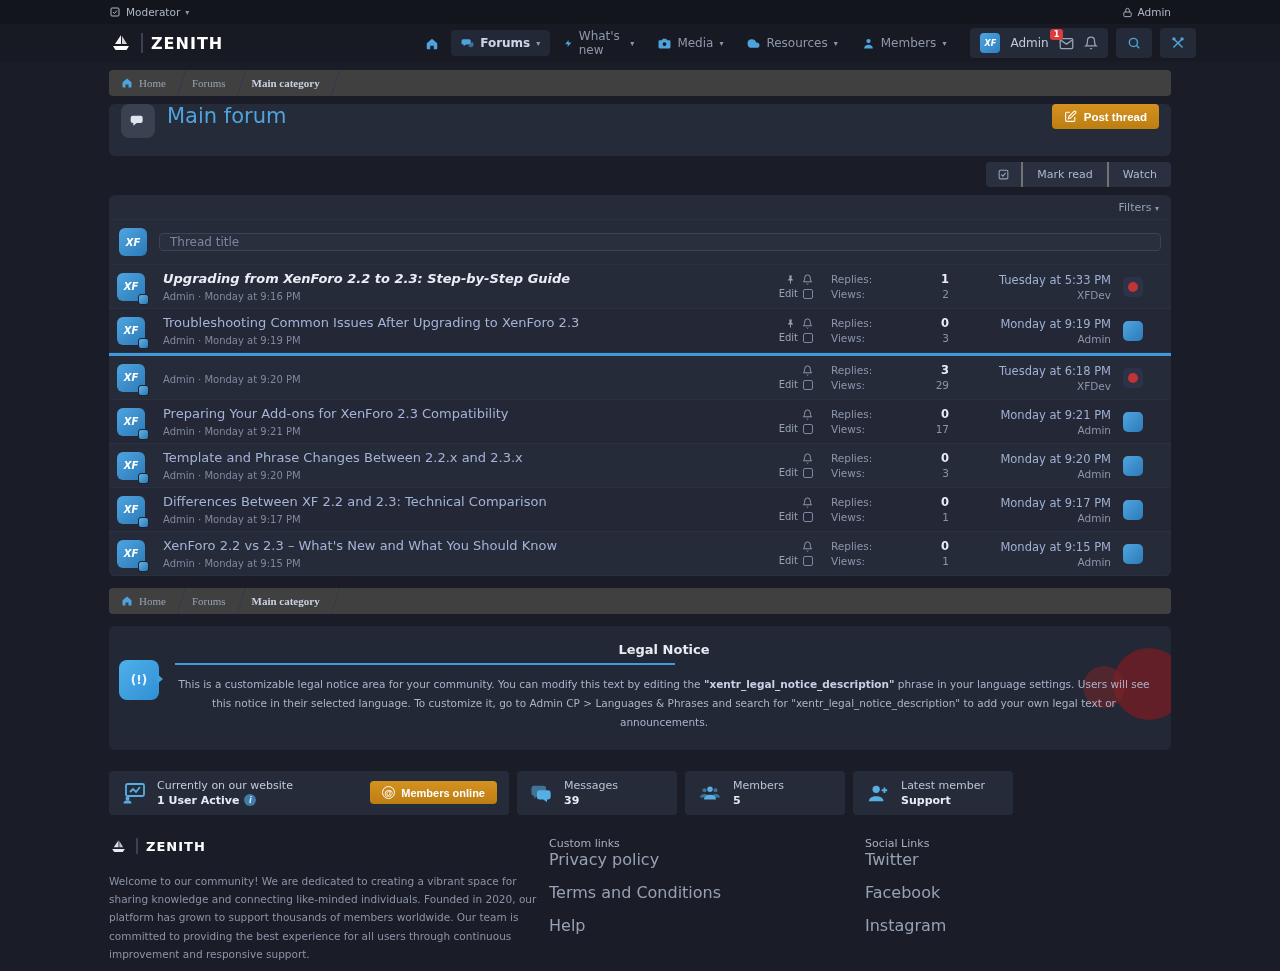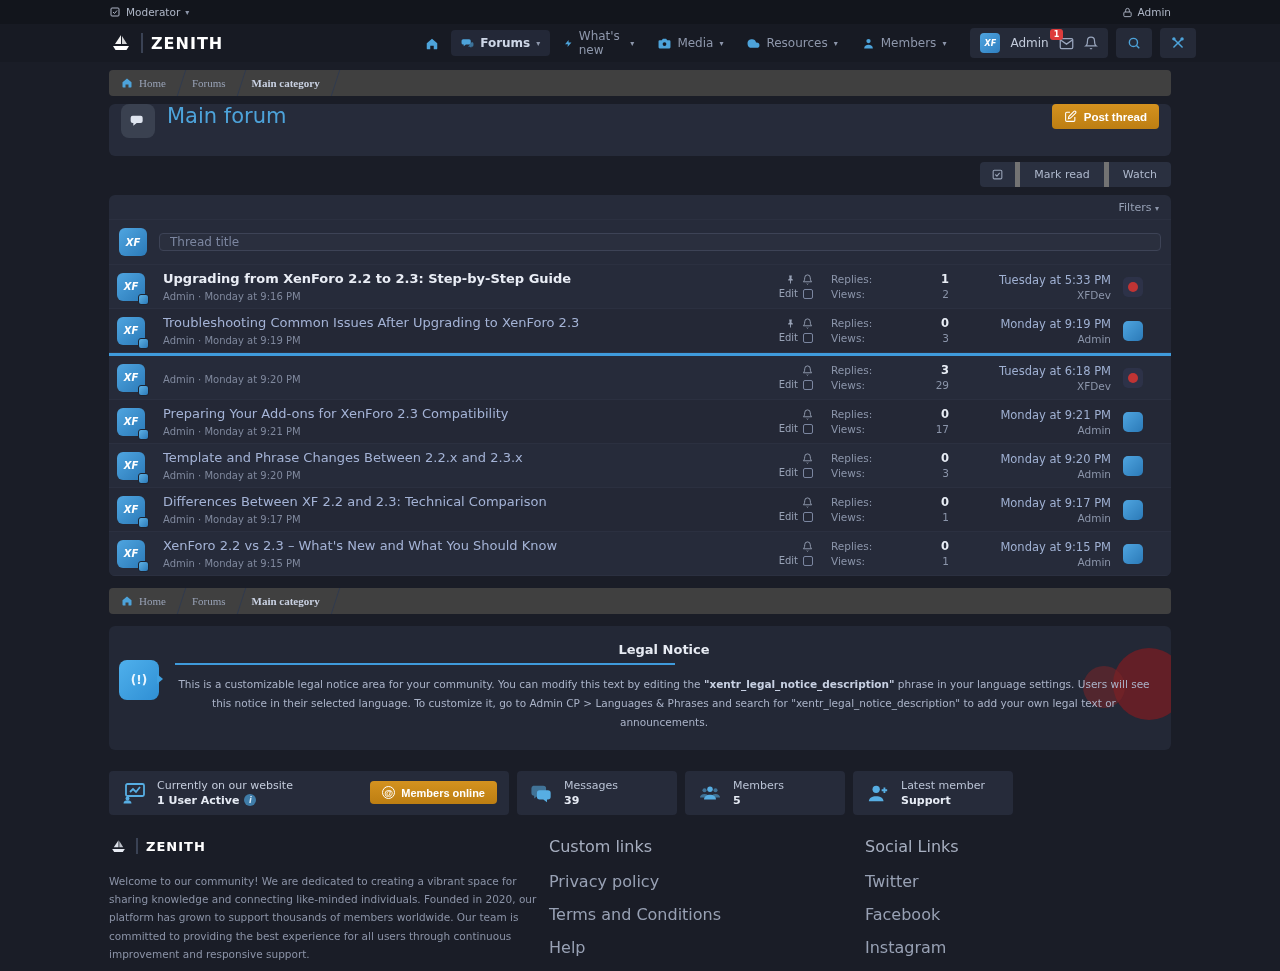--- a/index.html
+++ b/index.html
@@ -62,21 +62,21 @@
   .ph-title { margin-left: 12px; font-size: 21px; color: #4da3da; font-weight: 400; }
   .btn-orange { margin-left: auto; display: inline-flex; align-items: center; gap: 7px;
                 background: linear-gradient(180deg,#d4921f,#bd7e12); color: #fff;
                 font-size: 11.5px; font-weight: 700; padding: 6px 12px; border-radius: 4px;
                 border: none; cursor: pointer; }
 
   
   .toolbar-row { display: flex; justify-content: flex-end; margin-top: 6px; }
   .seg-group { display: flex; background: #2a3040; border-radius: 4px; overflow: hidden; height: 25px; }
   .seg { display: inline-flex; align-items: center; padding: 0 14px; font-size: 11px;
-         color: #aeb8cc; border-right: 5px solid #737373; cursor: pointer; }
+         color: #aeb8cc; border-right: 2px solid #737373; cursor: pointer; }
   .seg:last-child { border-right: none; }
   .seg.icon-only { padding: 0 11px; color: #98a2b6; }
 
   
   .thread-card { background: #262b3a; border-radius: 6px; margin-top: 8px; overflow: hidden; }
   .filters-row { display: flex; justify-content: flex-end; align-items: center; height: 25px;
                  padding: 0 12px; border-bottom: 1px solid #2b3040; font-size: 11px; color: #96a0b5; }
   .quick-thread { display: flex; align-items: center; gap: 12px; padding: 8px 10px;
                   border-bottom: 1px solid #2b3040; }
   .avatar-md { width: 28px; height: 28px; min-width: 28px; border-radius: 6px;
@@ -90,21 +90,21 @@
 
   .trow { display: grid; grid-template-columns: 46px 1fr 80px 142px 168px 40px;
           align-items: center; min-height: 44px; padding: 4px 8px;
           border-bottom: 1px solid #2b3040; background: #262b3a; }
   .trow.alt { background: #242836; }
   .av-badge { position: absolute; right: -4px; bottom: -4px; width: 11px; height: 11px;
               border-radius: 3px; background: linear-gradient(135deg,#5fb2e5,#2b7ab8);
               border: 1px solid #1d2330; }
   .tr-title { display: block; font-size: 13px; color: #a4b3d6; line-height: 1.25;
               white-space: nowrap; overflow: hidden; text-overflow: ellipsis; }
-  .tr-title.unread { color: #e9edf5; font-weight: 700; }
+  .tr-title.unread { color: #e9edf5; font-weight: 700; font-style: italic; }
   .tr-meta { font-size: 10px; color: #7f889d; margin-top: 3px; }
   .tr-controls { display: flex; flex-direction: column; align-items: flex-end; gap: 3px; }
   .tr-icons { display: flex; gap: 6px; color: #98a2b6; }
   .tr-edit { display: flex; align-items: center; gap: 5px; font-size: 10px; color: #98a2b6; }
   .cb { width: 10px; height: 10px; border: 1px solid #7b86a0; border-radius: 2px;
         display: inline-block; cursor: pointer; }
   .tr-stats { padding-left: 18px; }
   .srow { display: flex; justify-content: space-between; width: 118px; font-size: 10.5px;
           color: #8b95aa; line-height: 1.35; }
   .sval.strong { color: #e8edf5; font-weight: 700; font-size: 11.5px; }
@@ -156,21 +156,21 @@
   .at-dot { width: 13px; height: 13px; border-radius: 50%; border: 1px solid #fff; font-size: 9px;
             display: inline-flex; align-items: center; justify-content: center; }
   .at-dot::after { content: "@"; }
 
   
   .footer-main { display: grid; grid-template-columns: 440px 316px 1fr; margin-top: 22px; padding-bottom: 18px; }
   .f-brand { display: flex; align-items: center; gap: 8px; color: #fff; margin-bottom: 16px; }
   .f-brand .bar { width: 2px; height: 16px; background: #3a4254; }
   .f-brand-name { font-size: 13px; font-weight: 800; letter-spacing: 1px; }
   .f-about { font-size: 10.5px; color: #8b93a7; line-height: 1.75; max-width: 430px; }
-  .f-heading { font-size: 16px; color: #a7afc0; margin-bottom: 16px; }
+  .f-heading { font-size: 11px; color: #a7afc0; }
   .f-link { display: block; font-size: 16px; color: #98a1b4; margin-bottom: 14px; }
 </style>
 </head>
 <body>
 
 <div class="topbar">
   <div class="container topbar-inner">
     <span class="topbar-item">
       <svg class="ic" width="12" height="12" viewBox="0 0 24 24" fill="none" stroke="currentColor" stroke-width="2">
           <rect x="4" y="4" width="16" height="16" rx="2"></rect>

